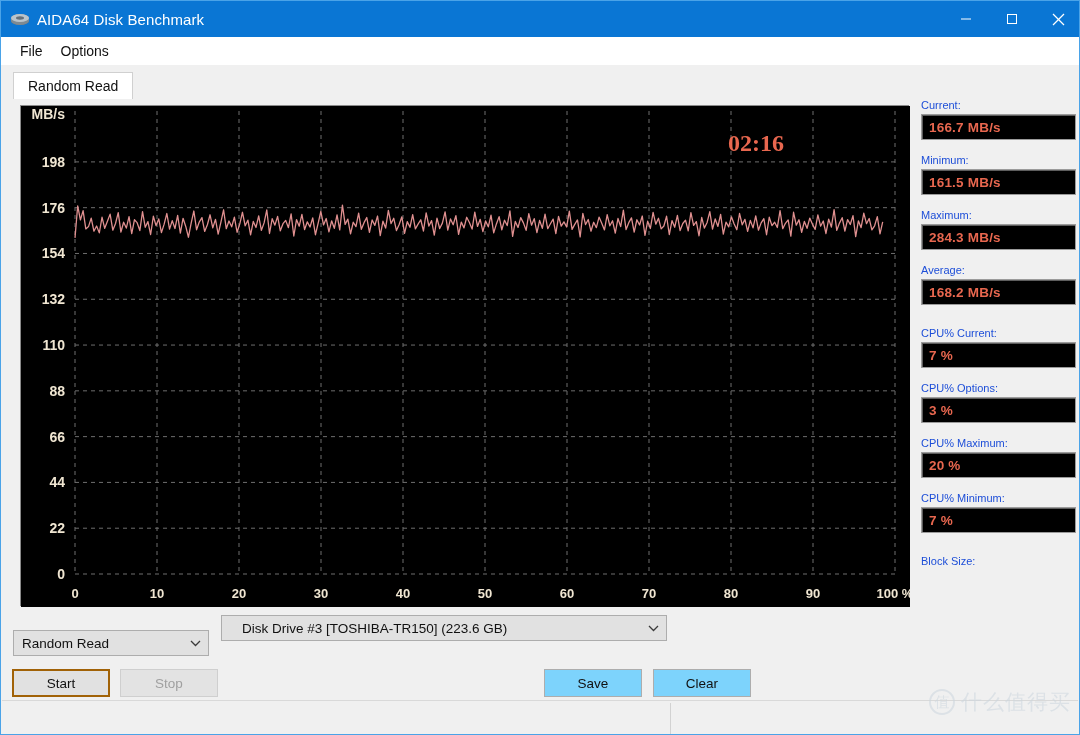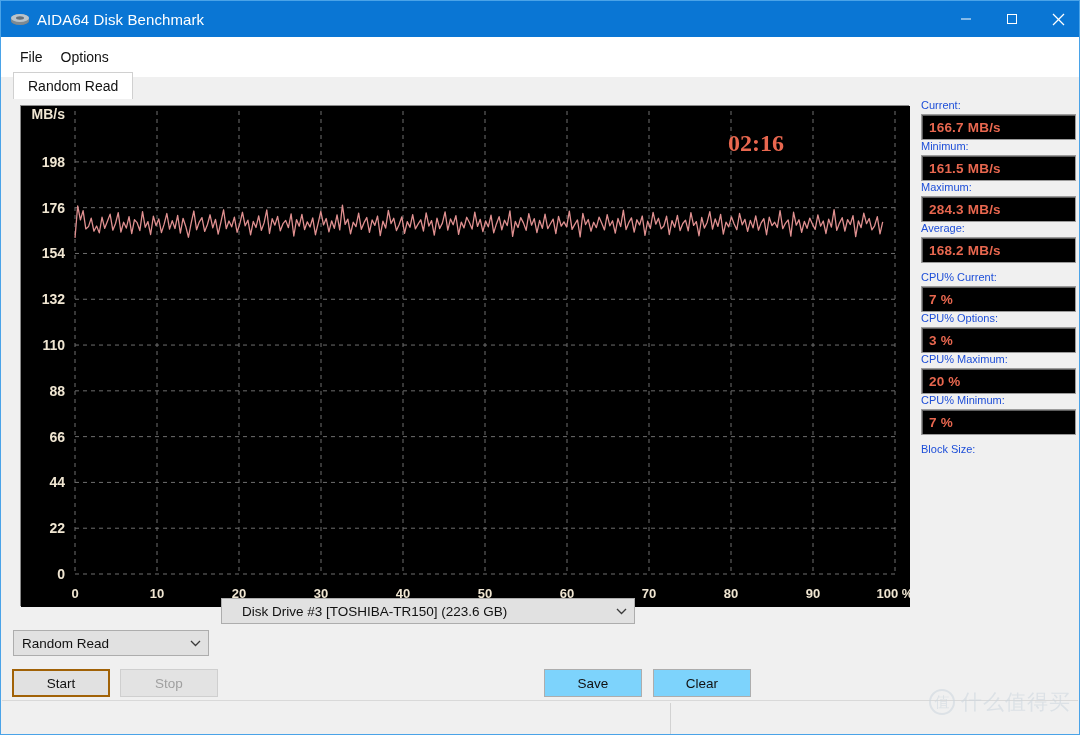--- a/index.html
+++ b/index.html
@@ -43,21 +43,21 @@
   }
   .win-btn {
     width: 46px; height: 36px;
     display: flex; align-items: center; justify-content: center;
     color: #ffffff;
   }
 
   
   .menubar {
     position: absolute; left: 0; top: 36px;
-    width: 1080px; height: 40px;
+    width: 1080px; height: 28px;
     background: #ffffff;
     display: flex; align-items: center;
     padding-left: 10px;
   }
   .menu-item {
     font-size: 14px; color: #111;
     padding: 3px 9px;
     white-space: nowrap;
   }
 
@@ -99,20 +99,21 @@
     margin-bottom: 3px;
     white-space: nowrap;
   }
   .stat-box {
     height: 26px;
     background: #000000;
     border: 1px solid #9b9b9b;
     box-shadow: inset 1px 1px 0 #5d5d5d;
     display: flex; align-items: center;
     padding-left: 7px;
+    margin-bottom: 14px;
   }
   .stat-val {
     color: #e8674f;
     font-size: 13.5px;
     font-weight: bold;
     letter-spacing: .2px;
     white-space: nowrap;
   }
   .stat-group-gap { height: 8px; }
 
@@ -123,21 +124,21 @@
     background: #e1e1e1;
     border: 1px solid #adadad;
     display: flex; align-items: center;
     padding: 0 4px 0 8px;
     font-size: 13.5px;
     color: #111;
   }
   .combo .txt { flex: 1; white-space: nowrap; overflow: hidden; }
   .combo .chev { width: 18px; display: flex; align-items: center; justify-content: center; }
   #combo-mode { left: 12px; top: 629px; width: 196px; }
-  #combo-drive { left: 220px; top: 597px; width: 414px; padding-left: 20px; }
+  #combo-drive { left: 220px; top: 614px; width: 446px; padding-left: 20px; }
 
   .btn {
     position: absolute;
     height: 28px;
     background: #7dd3fc;
     border: 1px solid #adadad;
     display: flex; align-items: center; justify-content: center;
     font-size: 13.5px;
     color: #111;
   }

